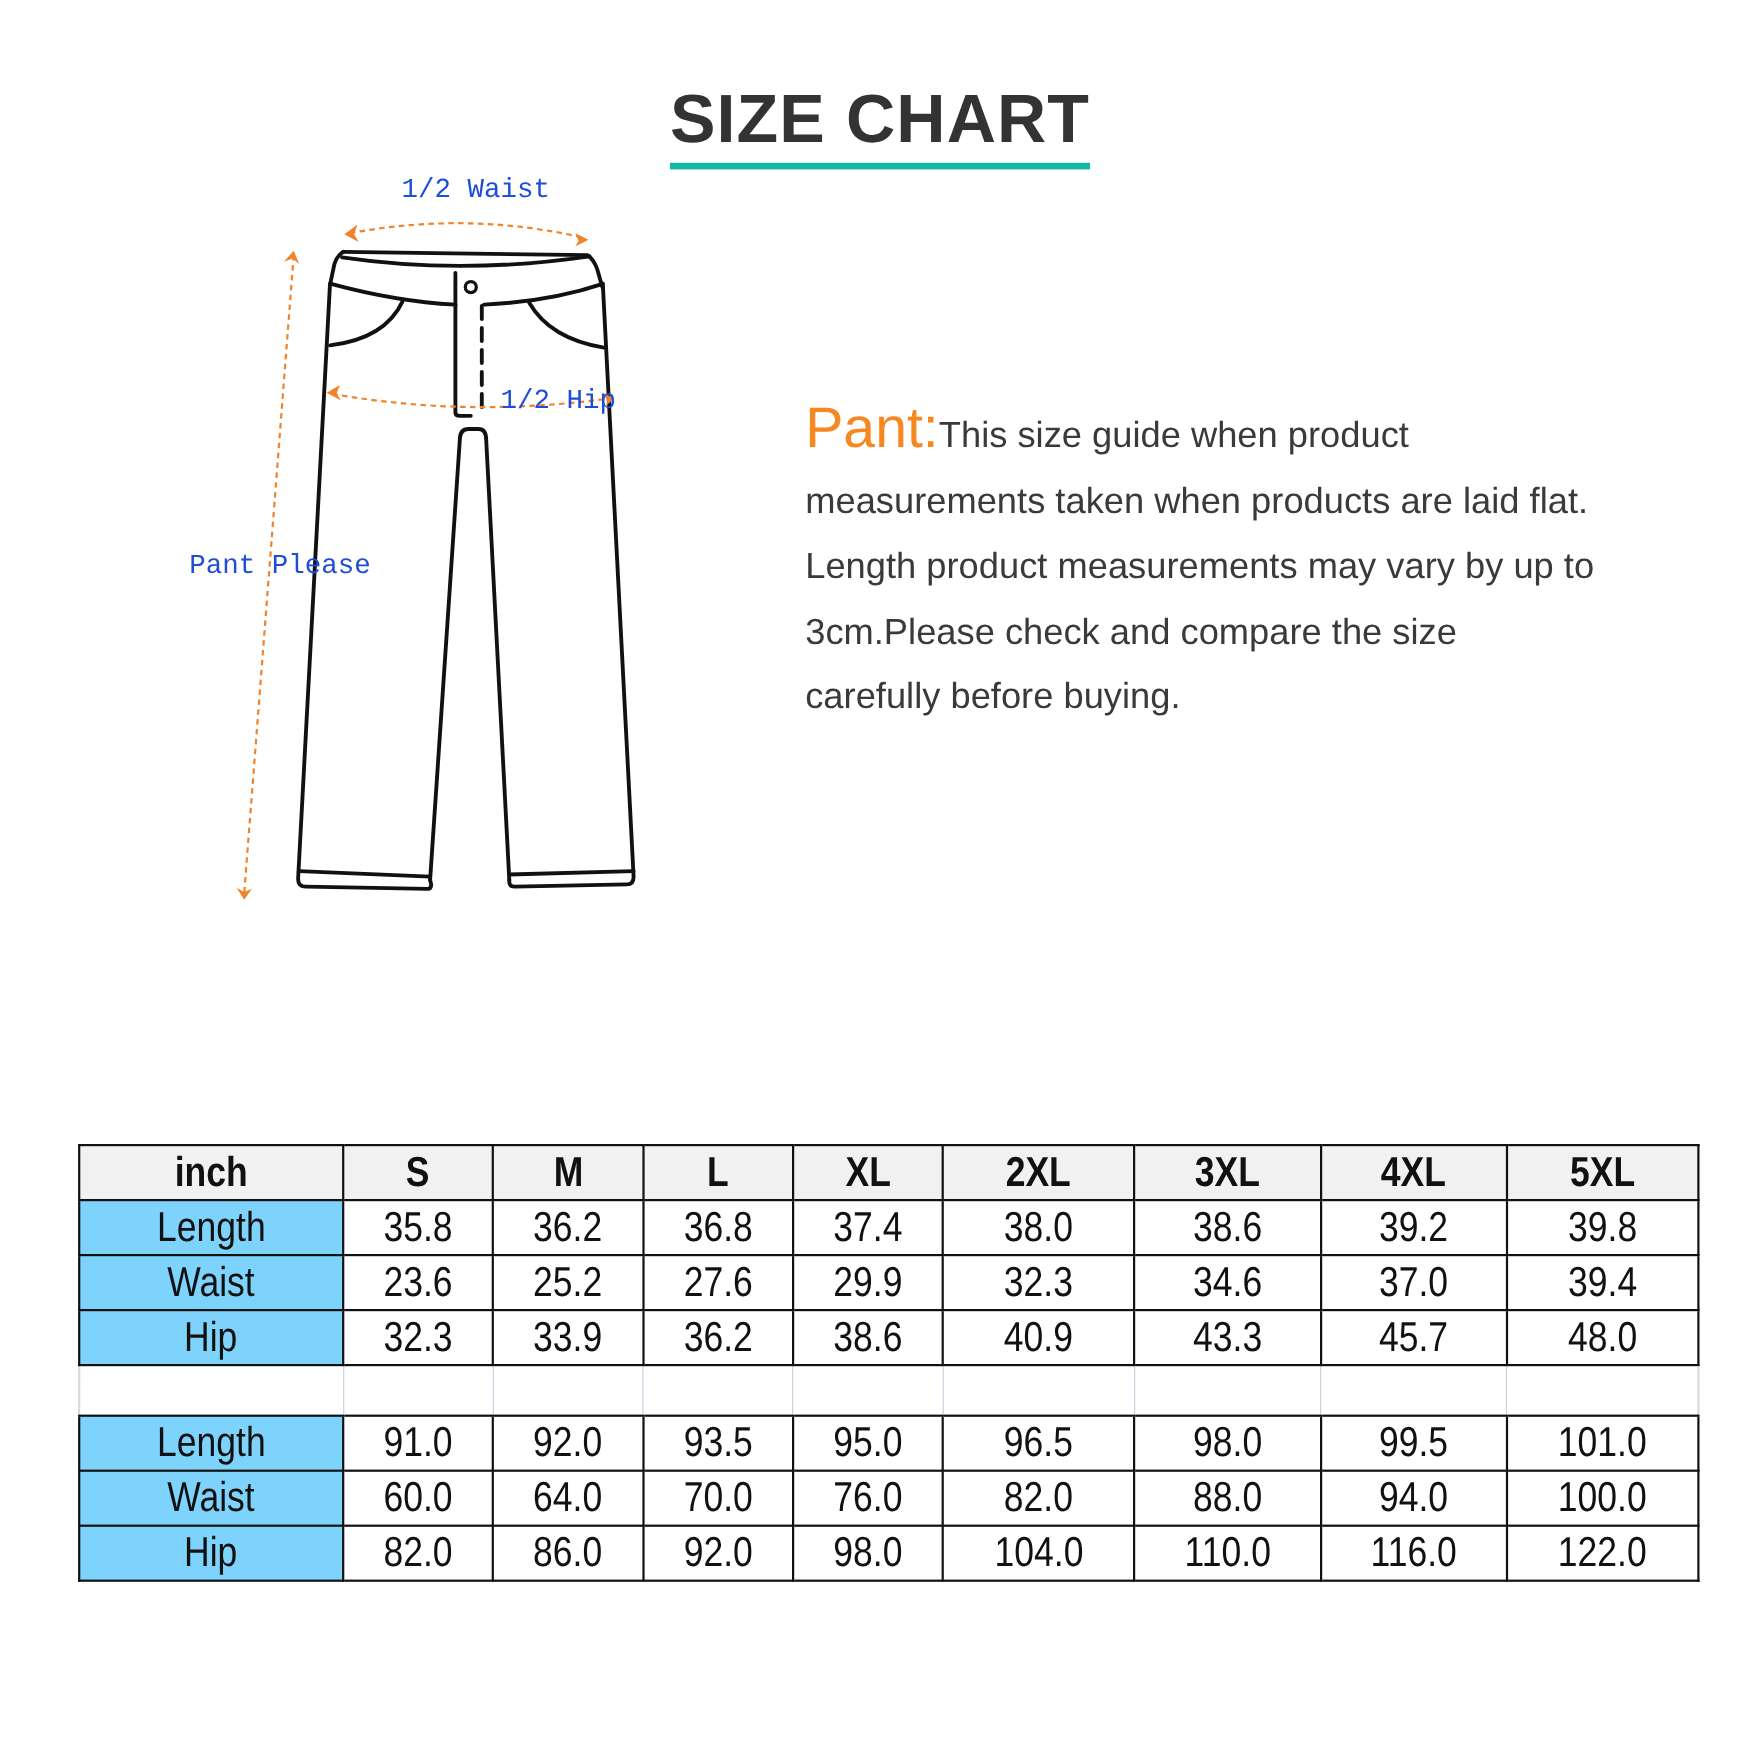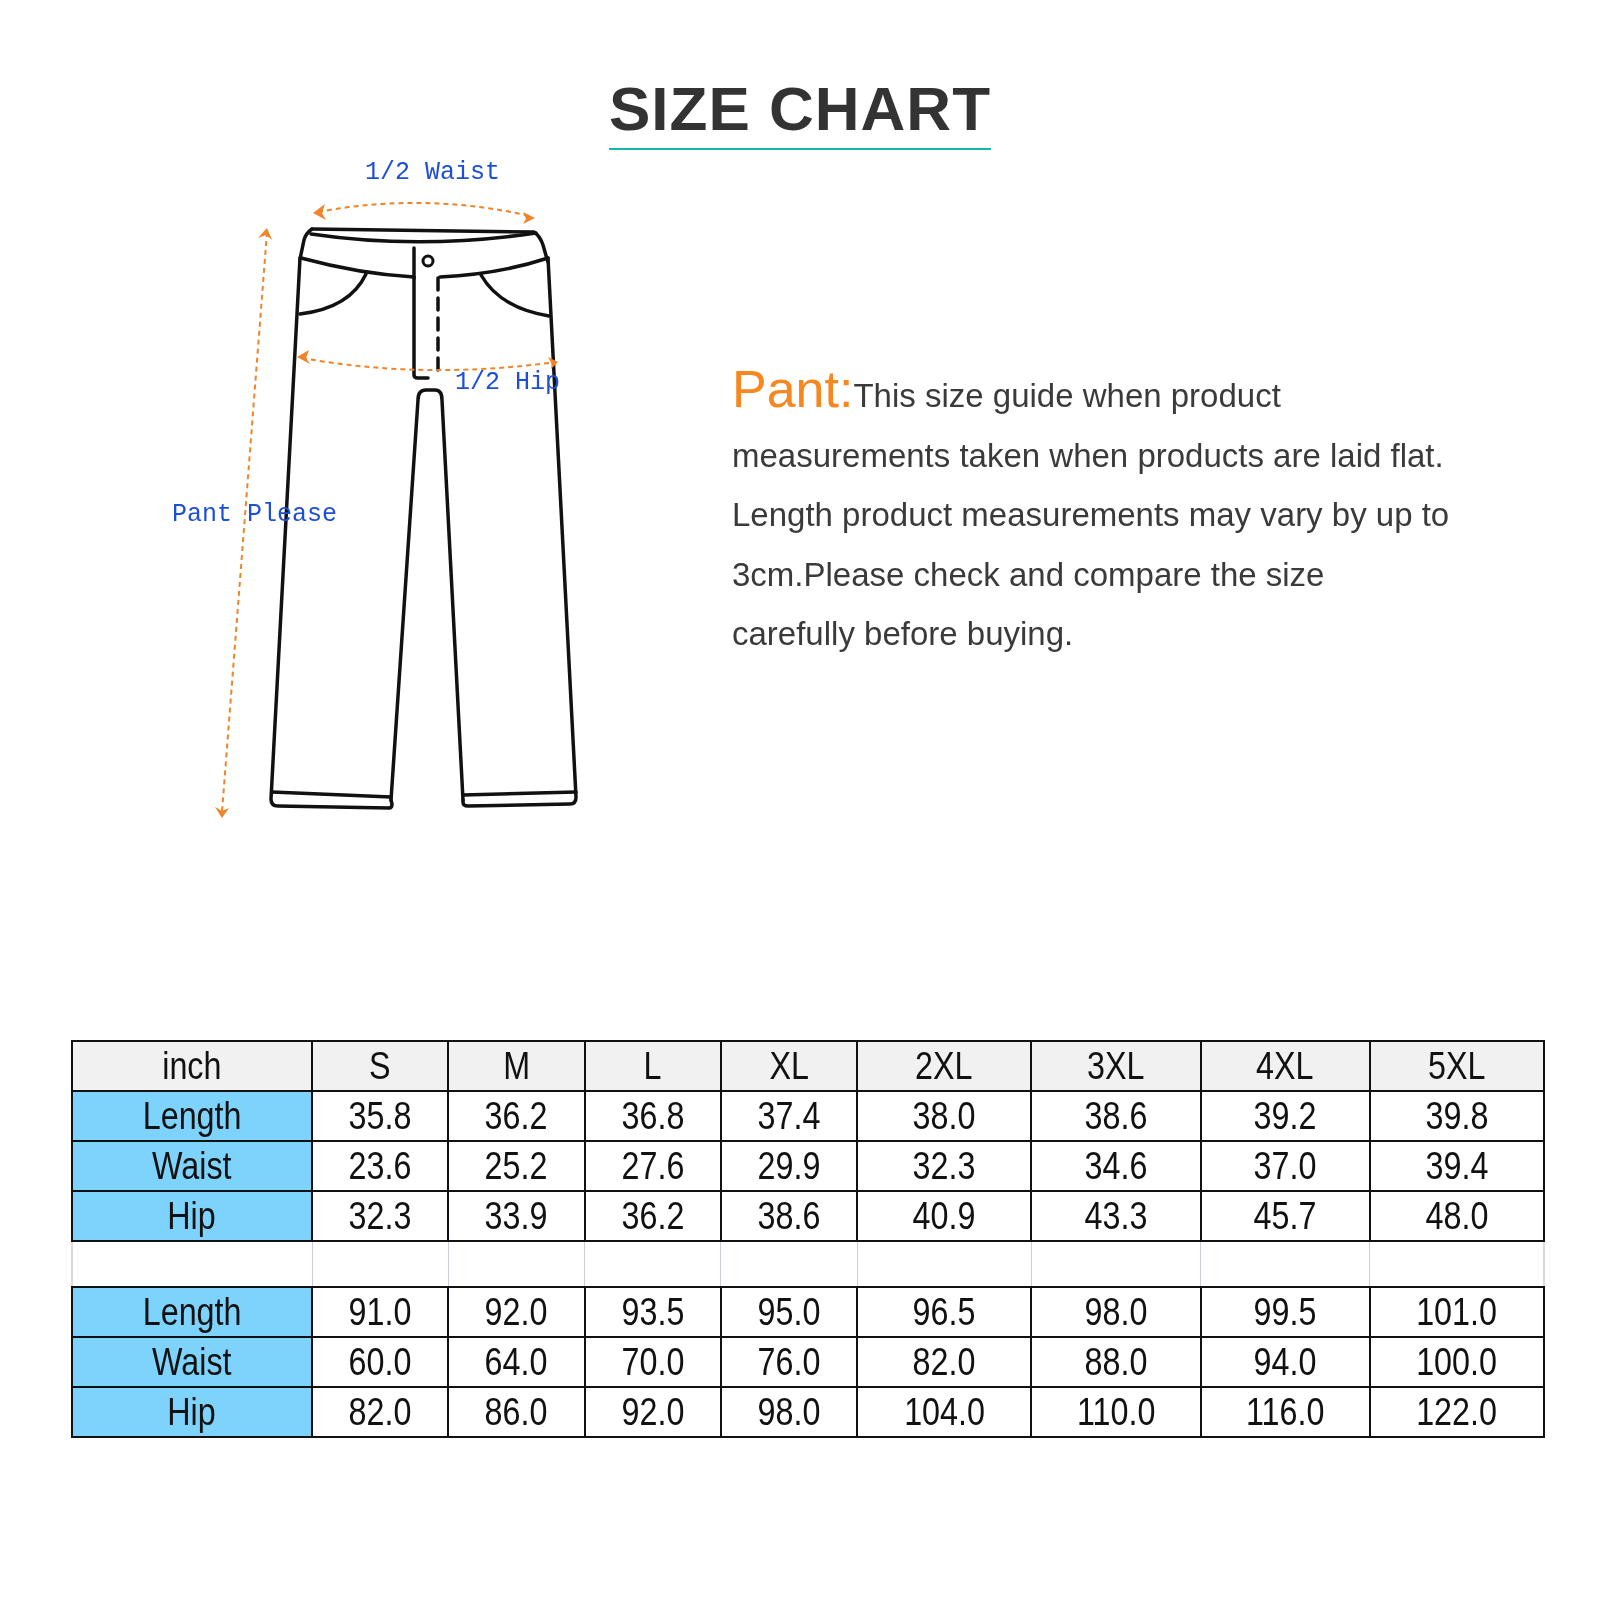--- a/index.html
+++ b/index.html
@@ -6,21 +6,21 @@
   body {
     width: 1600px; height: 1600px; background: #ffffff; position: relative; overflow: hidden;
     font-family: "Liberation Sans", sans-serif;
   }
   .title {
     position: absolute; left: 0; top: 74px; width: 1600px; text-align: center;
   }
   .title span {
     display: inline-block; font-family: "Liberation Sans", sans-serif; font-weight: bold;
     font-size: 62px; color: #333333; letter-spacing: 1px; padding-bottom: 4px;
-    border-bottom: 2px solid #14b8a6; line-height: 70px;
+    border-bottom: 6px solid #14b8a6; line-height: 70px;
   }
   .diagram { position: absolute; left: 150px; top: 150px; width: 450px; height: 680px; }
   .diagram svg { position: absolute; left: 0; top: 0; }
   .lbl {
     position: absolute; color: #1d4ed8; font-family: Liberation Mono, monospace; font-size: 25px; white-space: nowrap;
   }
   .note {
     position: absolute; left: 732px; top: 360px; width: 720px;
     font-family: "Liberation Sans", sans-serif; font-size: 33px; line-height: 59.5px; color: #3a3a3a;
   }
@@ -28,21 +28,21 @@
   table.size {
     position: absolute; left: 71px; top: 1040px; width: 1474px; border-collapse: collapse;
     font-family: "Liberation Sans", sans-serif;
   }
   table.size td {
     border: 2.5px solid #111111; height: 48px; text-align: center; font-size: 38px; color: #111;
     padding: 0; transform-origin: center;
   }
   table.size td span { display: inline-block; transform: scaleX(0.85); }
   table.size td.label { background: #7dd3fc; width: 238px; }
-  table.size tr.head td { background: #f1f1f1; }
+  table.size tr.head td { background: #f1f1f1; font-weight: bold; }
   table.size tr.gap td {
     border-left: 1px solid #c8cde0; border-right: 1px solid #c8cde0;
     border-top: 2.5px solid #111; border-bottom: 2.5px solid #111; height: 44px; background: #fff;
   }
   table.size tr.gap td:first-child { border-left: 2px solid #d9d9d9; }
   table.size tr.gap td:last-child { border-right: 2px solid #d9d9d9; }
 </style>
 </head>
 <body>
 
@@ -83,21 +83,21 @@
     <g fill="#f0842a">
       <path d="M 313 213 L 325 204 L 322 213 L 326 220 Z"></path>
       <path d="M 535 218 L 523 212 L 526 219 L 523 224 Z"></path>
       <path d="M 297 357 L 309 350 L 306 358 L 310 364 Z"></path>
       <path d="M 558 362 L 548 357 L 552 364 L 551 369 Z"></path>
       <path d="M 267 228 L 258 238 L 266 235 L 272 240 Z"></path>
       <path d="M 222 818 L 215 807 L 222 811 L 229 808 Z"></path>
     </g>
   </svg>
   <div class="lbl" style="left:215px; top:8px;">1/2 Waist</div>
-  <div class="lbl" style="left:305px; top:218px;text-align:right;">1/2 Hip</div>
+  <div class="lbl" style="left:305px; top:200px;text-align:right;">1/2 Hip</div>
   <div class="lbl" style="left:22px; top:350px;">Pant Please</div>
 </div>
 
 <div class="note">
   <span class="note-label">Pant:</span><span>This size guide when product</span>
   <span>measurements taken when products are laid flat. Length product measurements may vary by up to 3cm.Please check and compare the size carefully before buying.</span>
 </div>
 
 <table class="size">
   <tbody>

